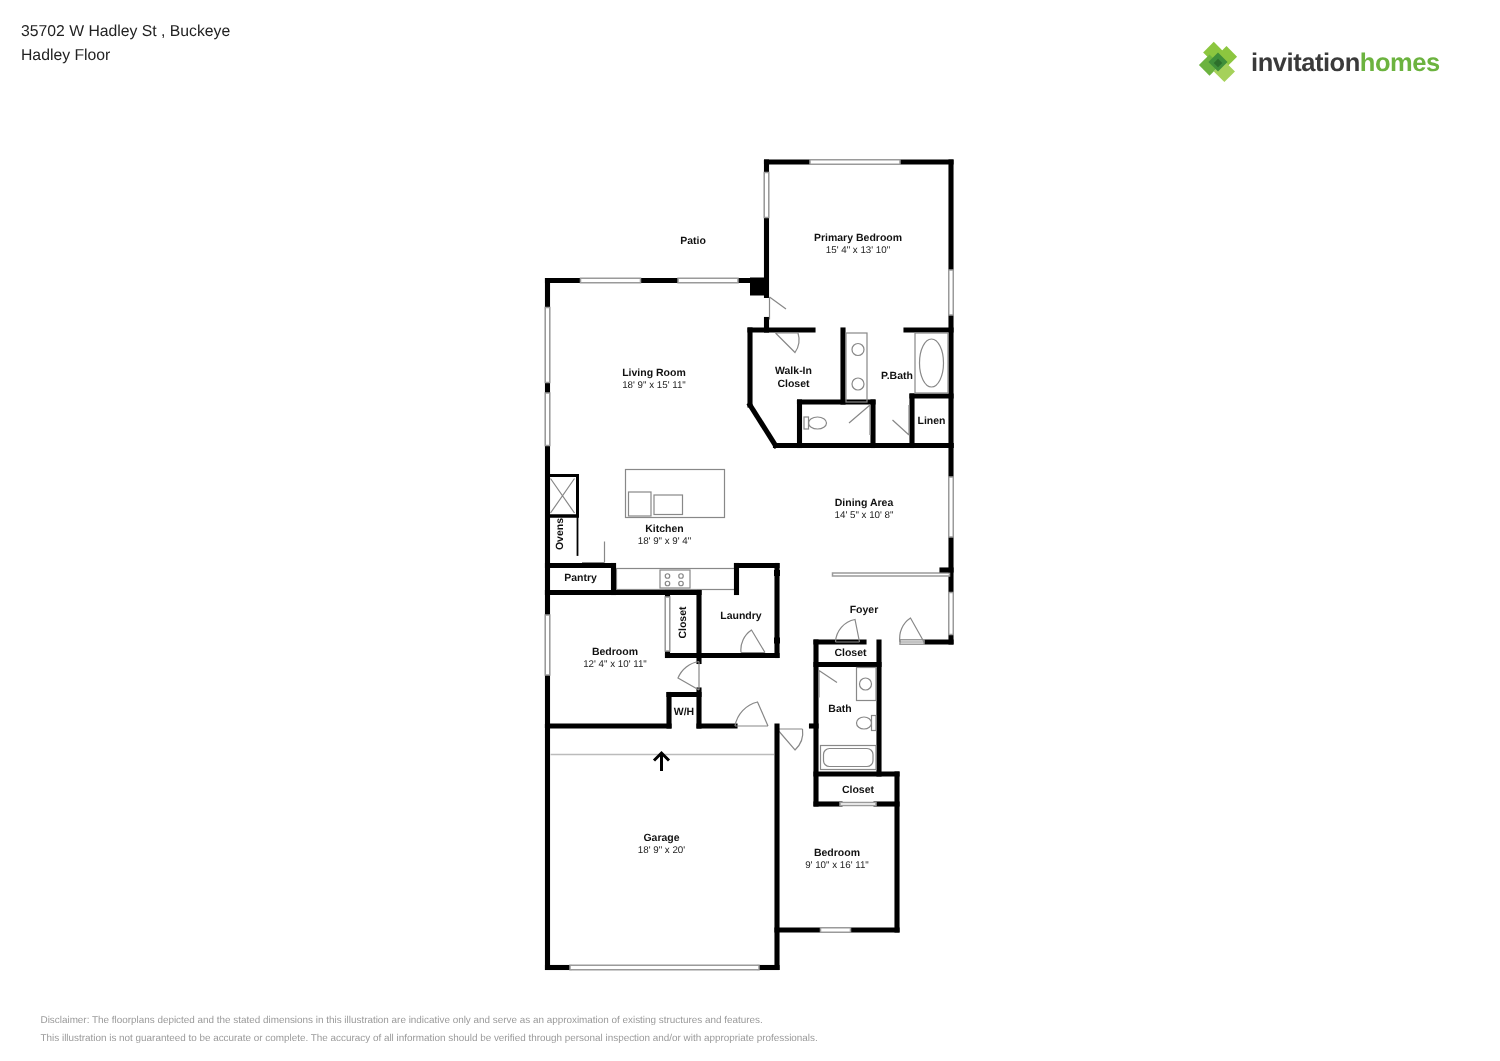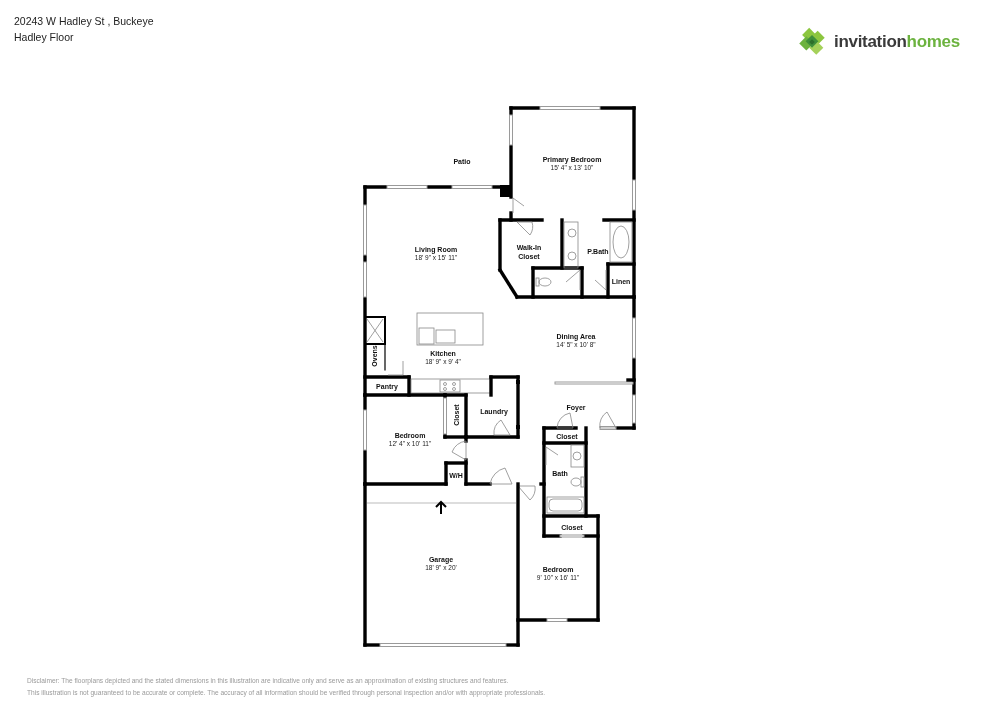--- a/index.html
+++ b/index.html
@@ -16,21 +16,21 @@
   .thin { stroke: #888; stroke-width: 0.8; fill: none; }
   .door { stroke: #888; stroke-width: 0.8; fill: none; }
   .room-label { position: absolute; transform: translate(-50%, -50%); text-align: center; font-size: 7px; font-weight: bold; white-space: nowrap; color: #111; }
   .room-dim { display: block; font-weight: normal; font-size: 6.5px; margin-top: 1px; color: #222; }
   .vert { transform: translate(-50%, -50%) rotate(-90deg); }
 </style>
 </head>
 <body>
 
 <div class="header">
-  <div>20243 W Hadley St , Buckeye</div>
+  <div>35702 W Hadley St , Buckeye</div>
   <div>Hadley Floor</div>
 </div>
 
 <div class="logo">
   <svg width="36" height="36" viewBox="0 0 36 36">
     <g transform="rotate(45 18 18)">
       <rect x="6" y="10" width="10" height="10" fill="#8cc63f"></rect>
       <rect x="14" y="6" width="10" height="10" fill="#8cc63f"></rect>
       <rect x="20" y="14" width="10" height="10" fill="#a5d15a"></rect>
       <rect x="10" y="18" width="10" height="10" fill="#6cb33f"></rect>

